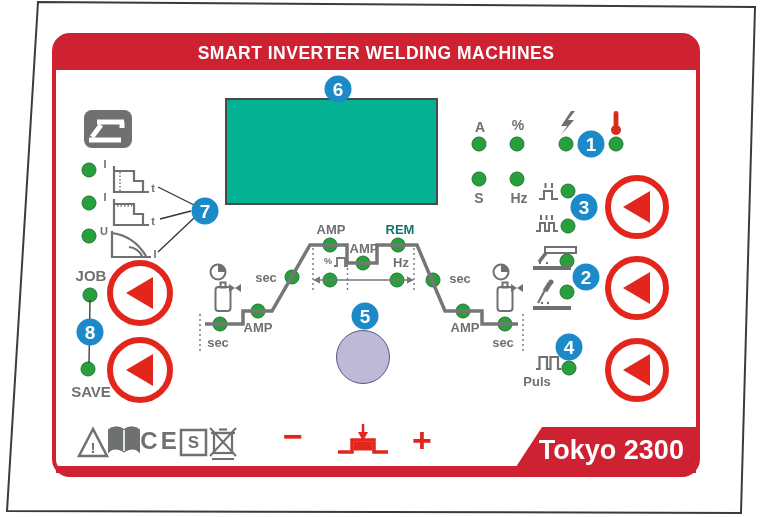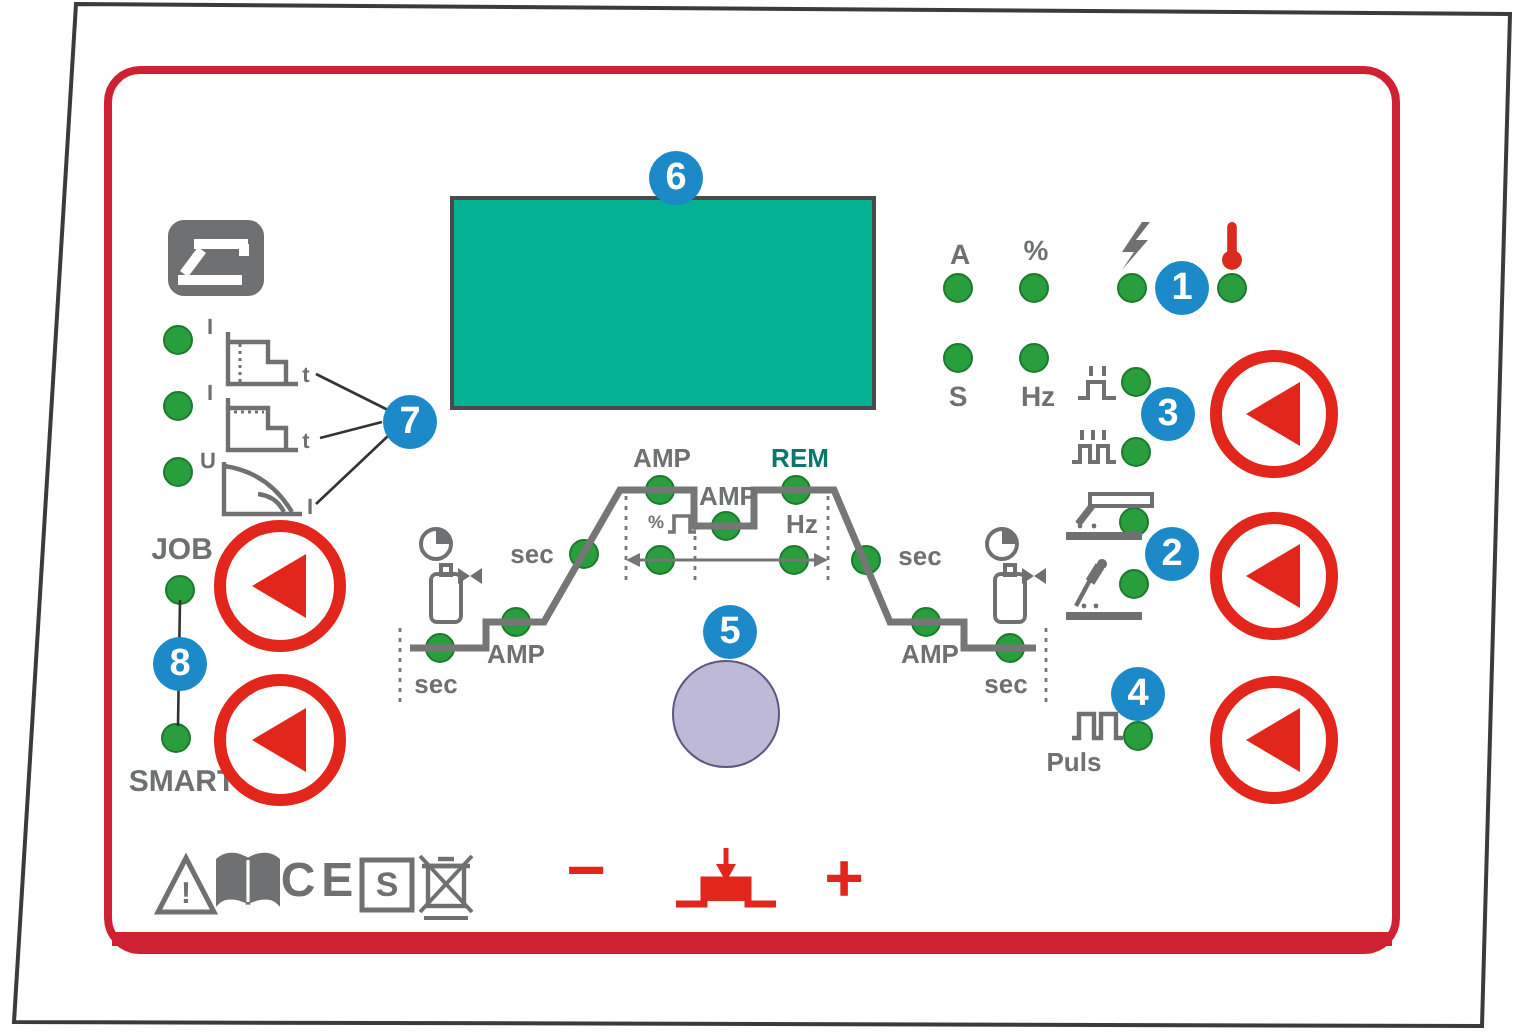--- a/index.html
+++ b/index.html
@@ -41,21 +41,27 @@
 </head>
 <body>
 
 <div class="page">
 
   <svg class="layer" width="760" height="517">
     <polygon points="38,2 755,7 741,513 7,511" fill="none" stroke="#3B3B3B" stroke-width="2"></polygon>
   </svg>
 
   <div class="panel"></div>
+  <div class="titlebar">
+    <span>SMART INVERTER WELDING MACHINES</span>
+  </div>
   <div class="bottombar"></div>
+  <div class="banner">
+    <span>Tokyo 2300</span>
+  </div>
 
   <div class="display"></div>
 
   <div class="gbox"></div>
 
   <svg class="layer" width="760" height="517">
 
     <g stroke="#fff" stroke-width="5" fill="none">
       <path d="M97,122 H124"></path>
         <path d="M122,122 V128"></path>
@@ -224,21 +230,21 @@
   <span class="lbl" style="left:331px;top:229px">AMP</span>
   <span class="lbl tiny" style="left:328px;top:261px">%</span>
   <span class="lbl" style="left:364px;top:248px">AMP</span>
   <span class="lbl" style="left:401px;top:262px">Hz</span>
   <span class="lbl red" style="left:400px;top:229px">REM</span>
   <span class="lbl" style="left:460px;top:278px">sec</span>
   <span class="lbl" style="left:465px;top:327px">AMP</span>
   <span class="lbl" style="left:503px;top:342px">sec</span>
 
   <span class="lbl mem" style="left:91px;top:275px">JOB</span>
-  <span class="lbl mem" style="left:91px;top:391px">SMART</span>
+  <span class="lbl mem" style="left:91px;top:391px">SAVE</span>
   <span class="lbl" style="left:537px;top:381px">Puls</span>
 
   <span class="lbl plusminus" style="left:293px;top:436px">−</span>
   <span class="lbl plusminus" style="left:422px;top:440px">+</span>
 
   <span class="lbl" style="left:93px;top:447px;font-size:15px">!</span>
   <span class="lbl ce" style="left:160px;top:441px">CE</span>
   <span class="lbl smark" style="left:193.5px;top:443px">S</span>
 
   <div class="co" style="left:591px;top:144px">1</div>

